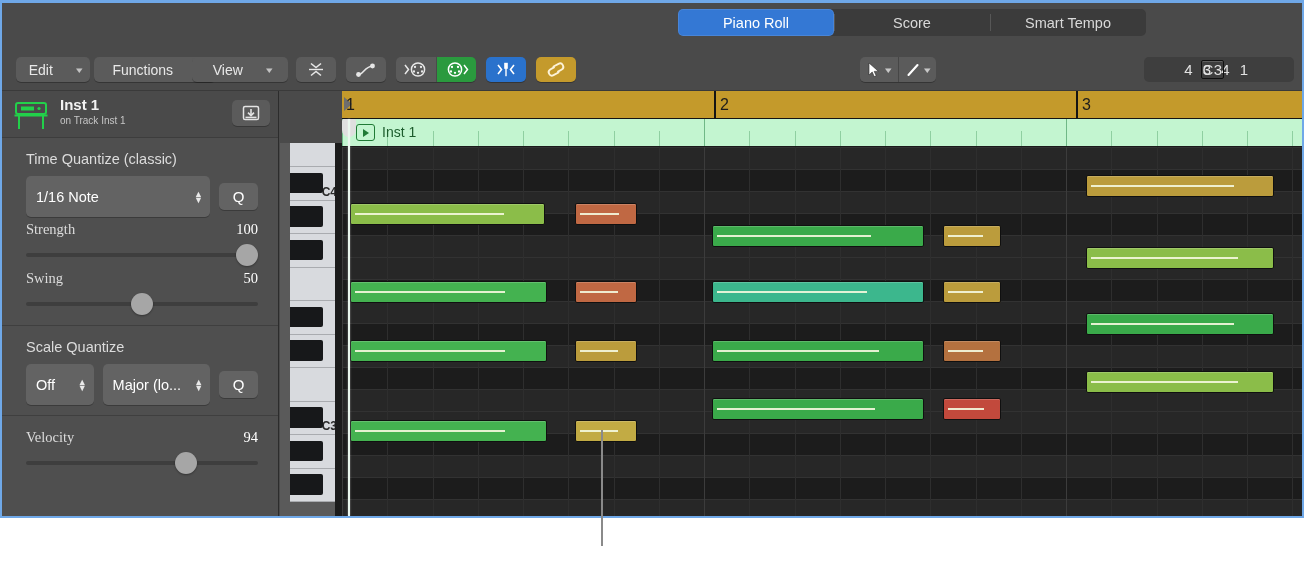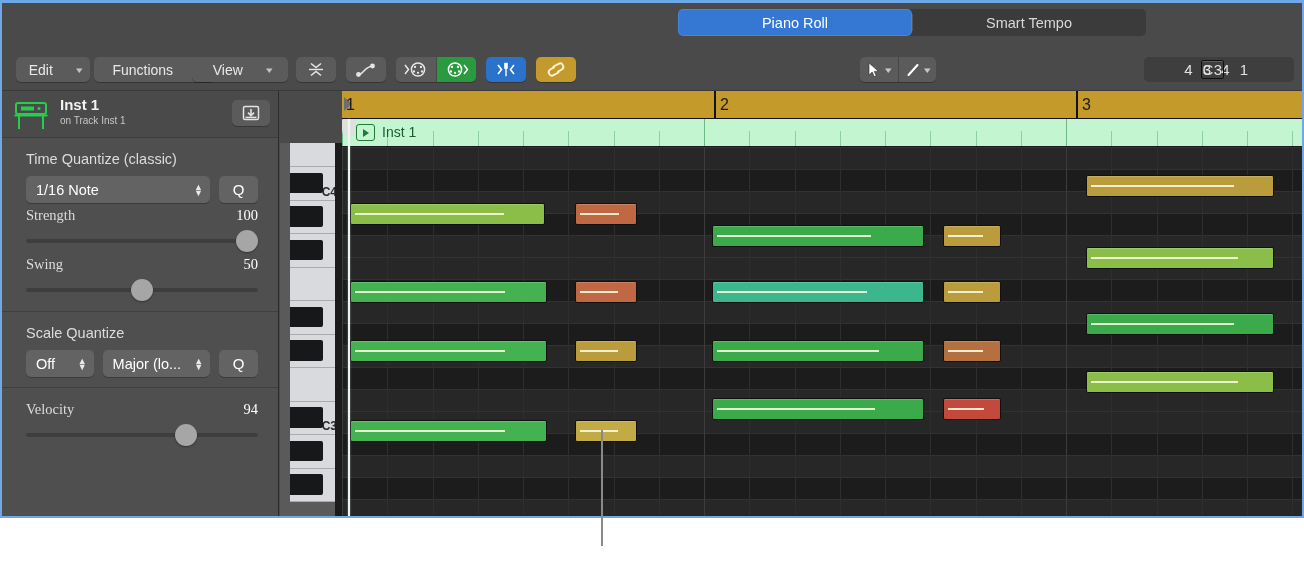--- a/index.html
+++ b/index.html
@@ -123,21 +123,21 @@
     display: flex; align-items: center; justify-content: center;
     box-shadow: 0 1px 0 rgba(0,0,0,.25);
   }
 
   .section { padding: 13px 20px 10px 24px; }
   .section + .section { border-top: 1px solid #3f3f3f; }
   .sec-label { font-size: 14.5px; color: #dcdcdc; margin-bottom: 9px; }
 
   .row { display: flex; align-items: center; gap: 9px; }
   .select {
-    height: 27px; background: #636363; border-radius: 5px;
+    height: 41px; background: #636363; border-radius: 5px;
     display: flex; align-items: center; justify-content: space-between;
     padding: 0 7px 0 10px; color: #ffffff; font-size: 14.5px;
     box-shadow: 0 1px 0 rgba(0,0,0,.25);
   }
   .select.wide { width: 188px; }
   .select.sm   { width: 69px; }
   .select.md   { width: 110px; }
   .stepper { display:flex; flex-direction:column; line-height:6px; color:#e9e9e9; font-size:9px; margin-left:6px; }
   .qbtn {
     width: 40px; height: 27px; background: #636363; border-radius: 5px;
@@ -258,20 +258,21 @@
 </head>
 <body>
 
 <div id="root">
 
   <div class="window">
 
     <div class="tabbar">
       <div class="tabgroup">
         <div class="tab active">Piano Roll</div>
+        <div class="tab sep">Score</div>
         <div class="tab sep">Smart Tempo</div>
       </div>
     </div>
 
     <div class="toolbar">
 
       <div class="tb-btn menu-btn" style="left:14px;width:74px">
         <span>Edit</span>
         <span class="chev">▾</span>
       </div>

